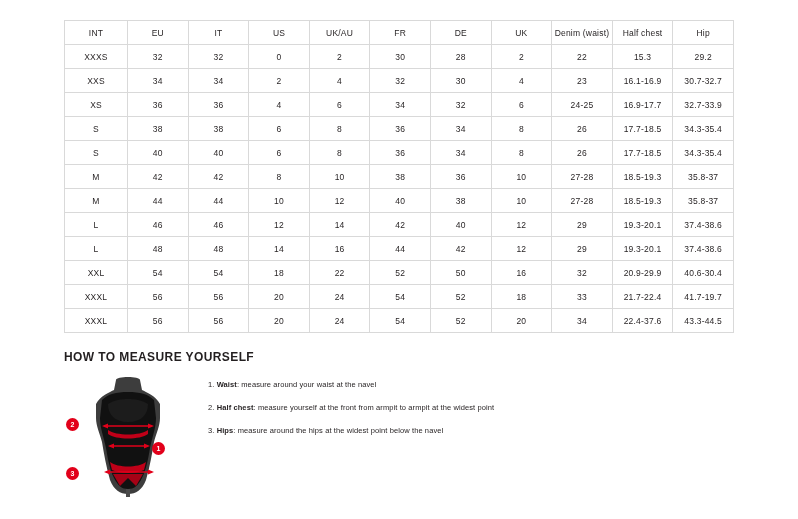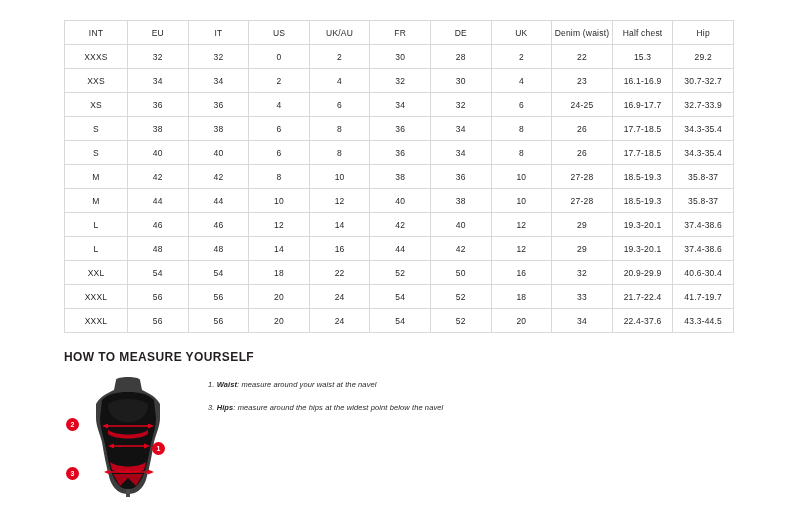--- a/index.html
+++ b/index.html
@@ -83,21 +83,20 @@
   .notes {
     margin-left: 14px;
     padding-top: 6px;
   }
   .note {
     font-size: 7.5px;
     line-height: 1.35;
     color: #231f20;
     margin-bottom: 13px;
     letter-spacing: 0.1px;
-    font-style: italic;
   }
   .note b {
     font-weight: bold;
   }
 
   .badge {
     position: absolute;
     width: 13px;
     height: 13px;
     border-radius: 50%;
@@ -334,20 +333,24 @@
         <div class="badge badge-2">2</div>
         <div class="badge badge-3">3</div>
       </div>
 
       <div class="notes">
         <div class="note">
           <span>1.</span>
           <b>Waist</b><span>: measure around your waist at the navel</span>
         </div>
         <div class="note">
+          <span>2.</span>
+          <b>Half chest</b><span>: measure yourself at the front from armpit to armpit at the widest point</span>
+        </div>
+        <div class="note">
           <span>3.</span>
           <b>Hips</b><span>: measure around the hips at the widest point below the navel</span>
         </div>
       </div>
 
     </div>
   </div>
 
 </div>
 

